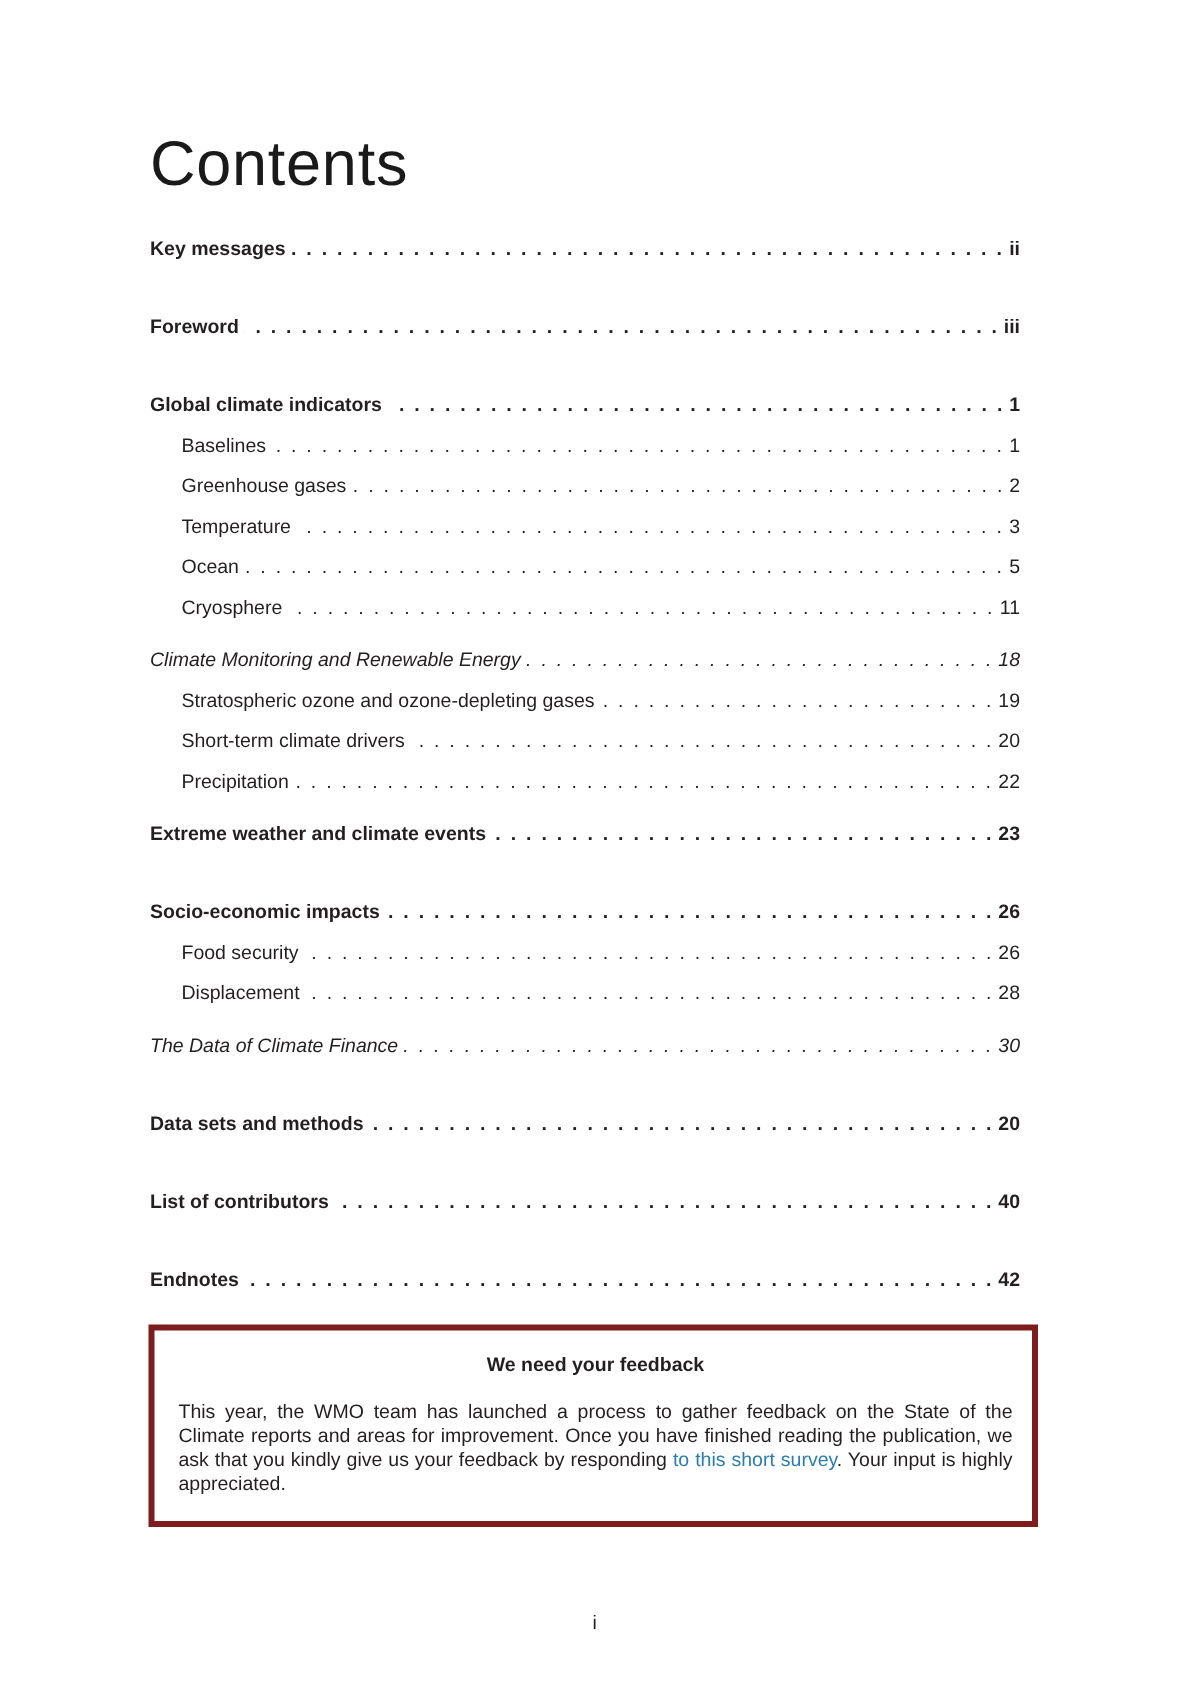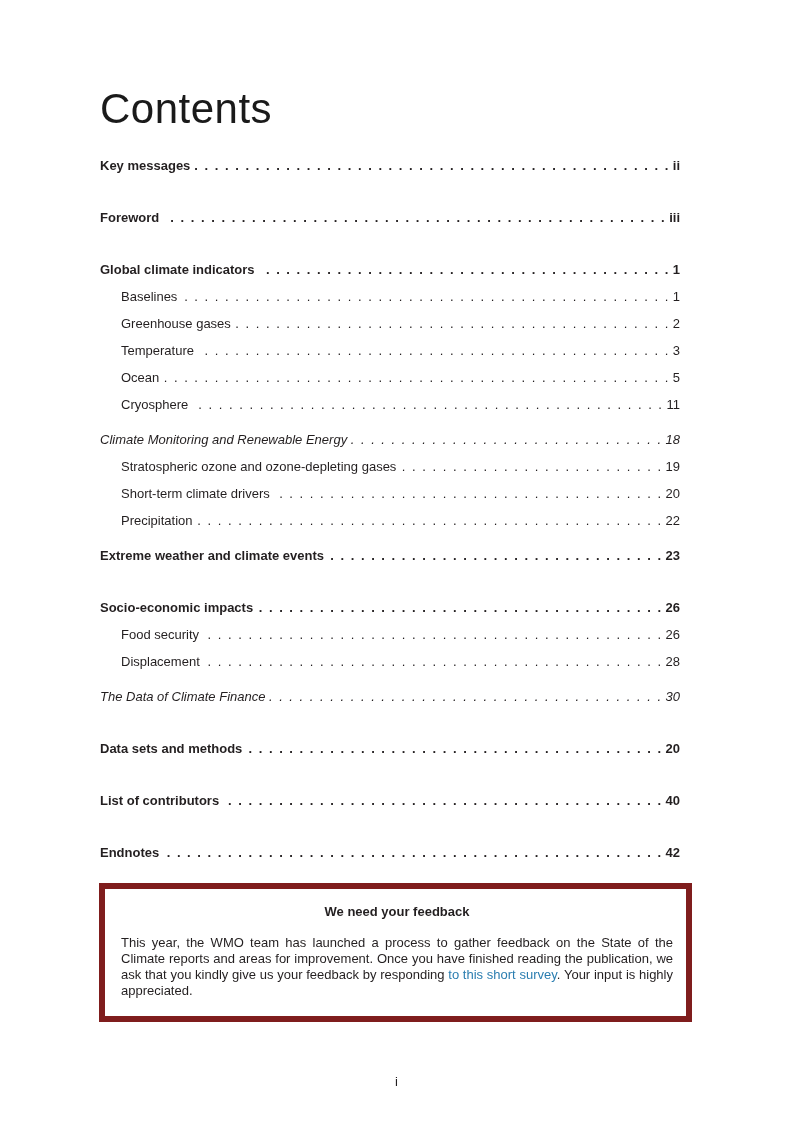--- a/index.html
+++ b/index.html
@@ -52,21 +52,21 @@
   .toc-dots::after {
     content: ". . . . . . . . . . . . . . . . . . . . . . . . . . . . . . . . . . . . . . . . . . . . . . . . . . . . . . . . . . . . . . . . . . . . . . . . . . . . . . . . . . . . . . . . . . . . . . . . . . . . . . . . . . . . . . . . . . . .";
     letter-spacing: 1.5px;
   }
   .toc-page { white-space: nowrap; text-align: right; }
   .feedback-box {
     position: absolute;
     left: 99px;
     top: 883px;
     width: 593px;
-    border: 6px solid #7f1d1d;
+    border: 4px solid #7f1d1d;
     padding: 15px 13px 17px 16px;
   }
   .feedback-title {
     font-size: 13px;
     font-weight: bold;
     text-align: center;
     margin-bottom: 16px;
   }
   .feedback-body {
     font-size: 13px;

